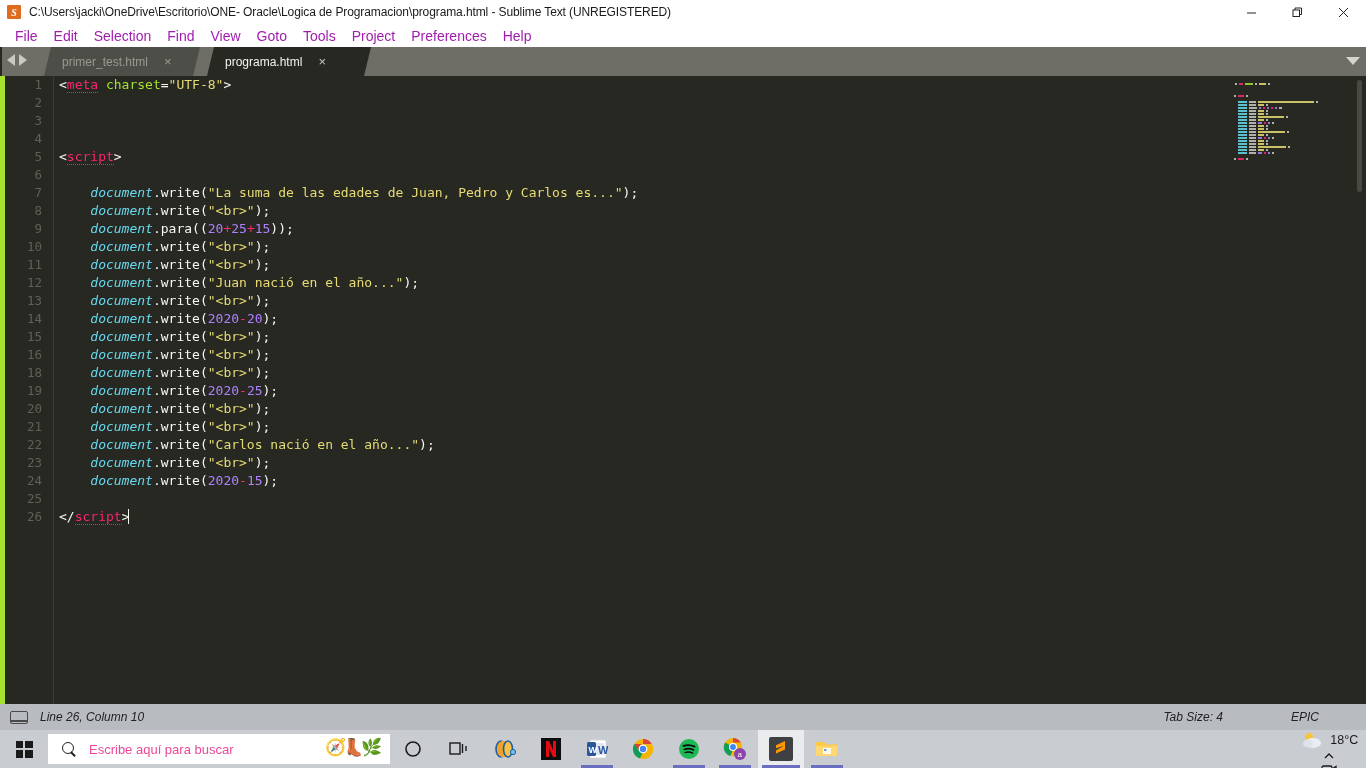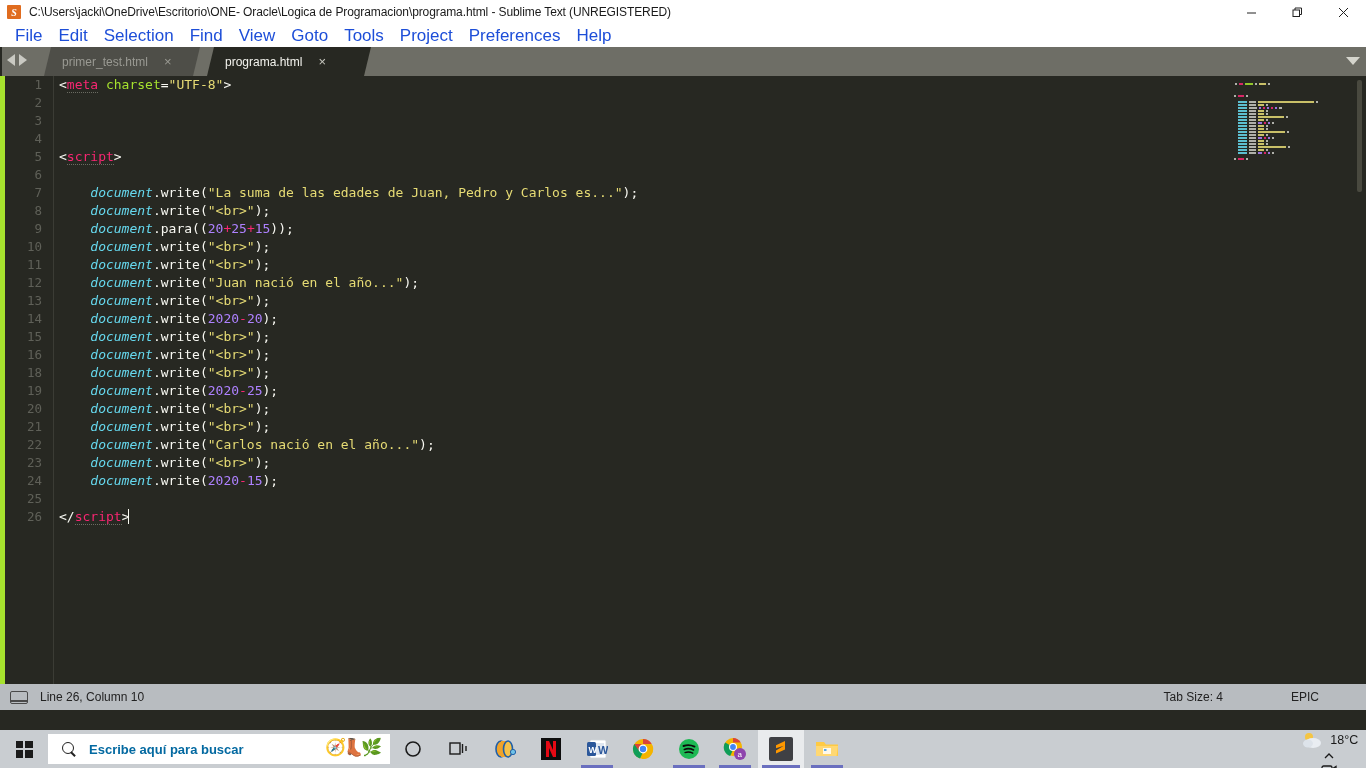--- a/index.html
+++ b/index.html
@@ -31,21 +31,21 @@
     color:#222;
   }
   .win-btn svg{ display:block; }
 
   
   .menubar{
     position:absolute; top:24px; left:0; width:1366px; height:23px;
     background:#ffffff; display:flex; align-items:center; padding-left:7px;
   }
   .menu-item{
-    font-size:17px; color:#1d4ed8; padding:2px 8px; white-space:nowrap;
+    font-size:14px; color:#a21caf; padding:2px 8px; white-space:nowrap;
   }
 
   
   .tabbar{
     position:absolute; top:47px; left:2px; width:1366px; height:29px;
     background:#6e6e66;
   }
   .tab-arrows{
     position:absolute; left:5px; top:7px; display:flex; gap:4px; align-items:center;
   }
@@ -123,22 +123,22 @@
   .mm-canvas{ position:absolute; top:6px; left:14px; }
   .mm-row{ height:3px; display:flex; align-items:center; }
   .mm-seg{ height:2px; margin-right:2px; border-radius:0; }
   .mm-scroll{
     position:absolute; right:4px; top:4px; width:5px; height:112px;
     background:#49493f; border-radius:2px;
   }
 
   
   .statusbar{
-    position:absolute; top:684px; left:0; width:1366px; height:26px;
-    background:#b8bcc0; display:flex; align-items:center;
+    position:absolute; top:704px; left:0; width:1366px; height:26px;
+    background:#b8bcc0; display:flex; align-items:center;font-style:italic;
   }
   .sb-icon{
     margin-left:10px; width:18px; height:13px;
     border:1.6px solid #4a4a4a; border-radius:2px; position:relative;
   }
   .sb-icon::after{
     content:""; position:absolute; left:-1px; right:-1px; bottom:1px; height:2px;
     background:#4a4a4a;
   }
   .sb-text{ margin-left:12px; font-size:12px; color:#222; }
@@ -165,21 +165,21 @@
   }
   .search-ico{ margin-left:14px; width:15px; height:15px; position:relative; }
   .search-ico::before{
     content:""; position:absolute; left:0; top:0; width:10px; height:10px;
     border:1.6px solid #222; border-radius:50%;
   }
   .search-ico::after{
     content:""; position:absolute; left:9px; top:9px; width:6px; height:1.6px;
     background:#222; transform:rotate(45deg); transform-origin:left center;
   }
-  .search-ph{ font-size:13px; color:#0369a1; margin-left:12px;font-weight:bold; }
+  .search-ph{ font-size:13px; color:#ec4899; margin-left:12px; }
   .search-art{ position:absolute; right:10px; top:3px; font-size:17px; letter-spacing:-3px; }
 
   .tb-icons{ display:flex; align-items:center; height:38px; }
   .tb-item{
     width:46px; height:38px; display:flex; align-items:center; justify-content:center;
     position:relative;
   }
   .tb-item.active{ background:#e9ebed; }
   .tb-item.running::after{
     content:""; position:absolute; bottom:0; left:7px; right:7px; height:3px;

